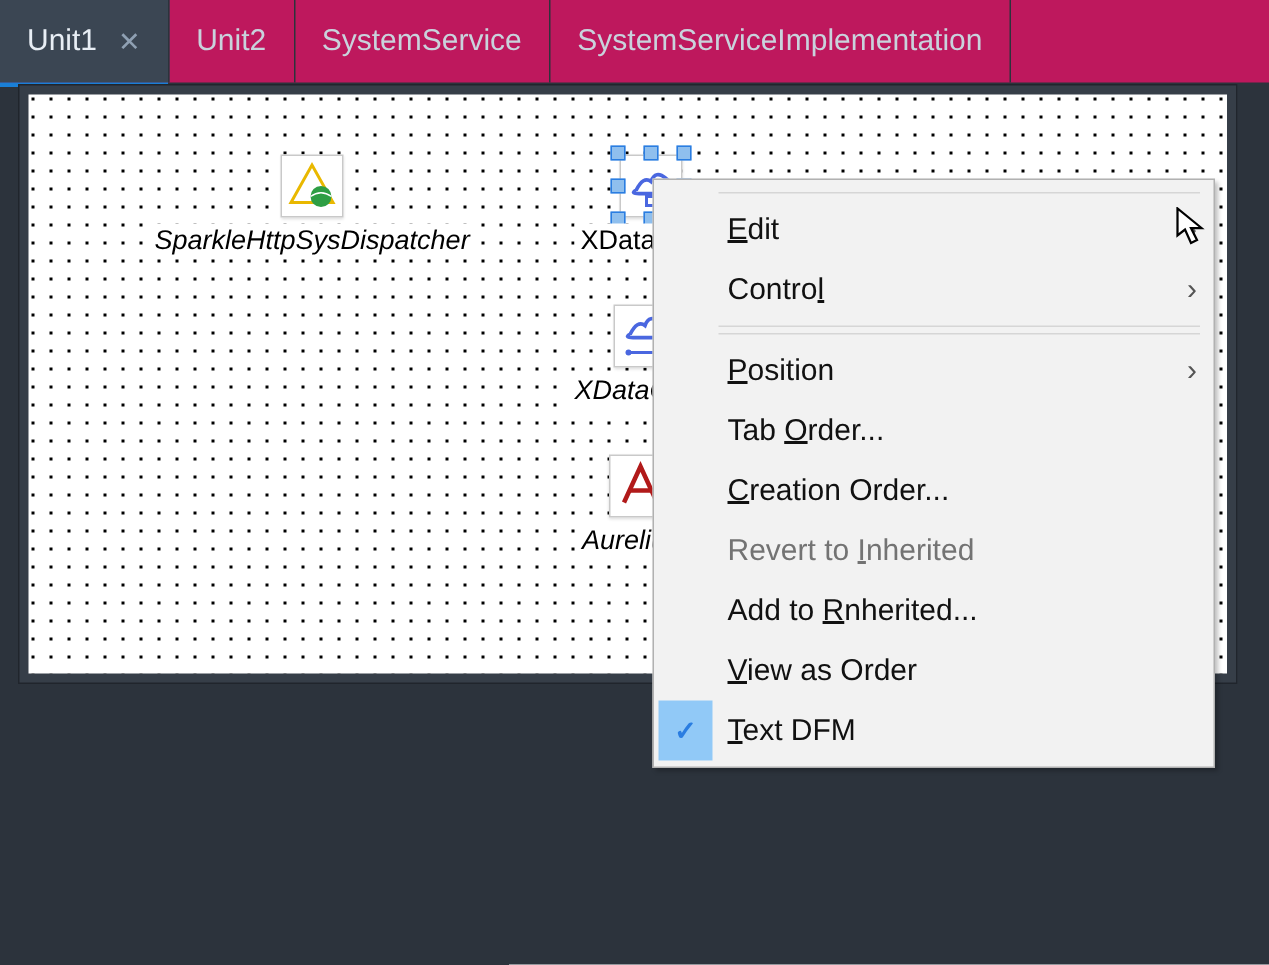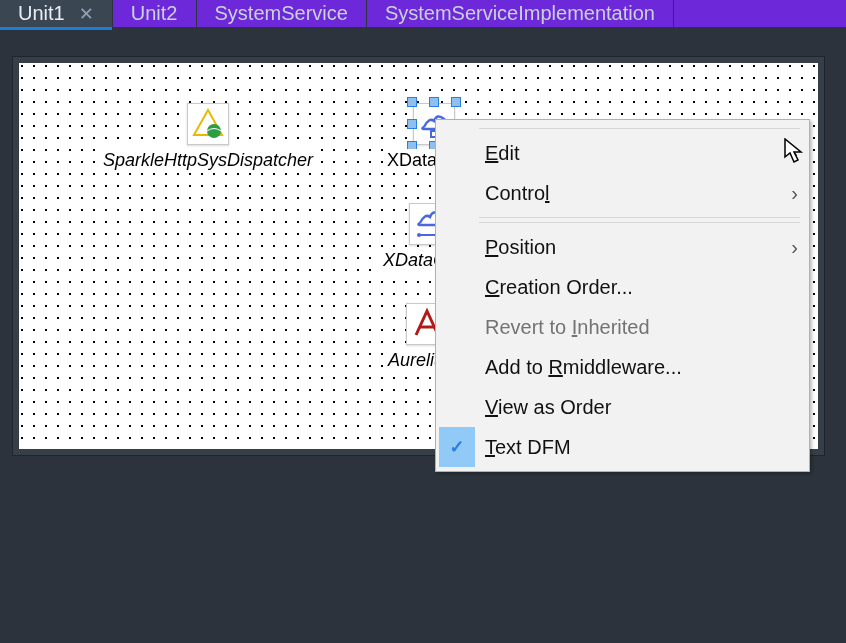--- a/index.html
+++ b/index.html
@@ -5,22 +5,22 @@
     * { margin: 0; padding: 0; box-sizing: border-box; }
     body {
       font-family: "Segoe UI", Tahoma, sans-serif;
       background: #2c333c;
       width: 846px;
       height: 643px;
       overflow: hidden;
       position: relative;
     }
     .tab-bar {
-      height: 27px;
-      background: #6d28d9;
+      height: 55px;
+      background: #be185d;
       display: flex;
       align-items: stretch;
     }
     .tab {
       display: flex;
       align-items: center;
       padding: 0 18px 0 18px;
       color: #c9d2dc;
       font-size: 20px;
       border-right: 1px solid #2c333c;
@@ -242,27 +242,30 @@
     <span><span>Contro</span><span class="mn-accel">l</span></span>
     <span class="menu-arrow">›</span>
   </div>
   <div class="menu-sep"></div>
   <div class="menu-sep"></div>
   <div class="menu-item">
     <span><span class="mn-accel">P</span><span>osition</span></span>
     <span class="menu-arrow">›</span>
   </div>
   <div class="menu-item">
+    <span><span>Tab </span><span class="mn-accel">O</span><span>rder...</span></span>
+  </div>
+  <div class="menu-item">
     <span><span class="mn-accel">C</span><span>reation Order...</span></span>
   </div>
   <div class="menu-item disabled">
     <span><span>Revert to </span><span class="mn-accel">I</span><span>nherited</span></span>
   </div>
   <div class="menu-item">
-    <span><span>Add to </span><span class="mn-accel">R</span><span>middleware...</span></span>
+    <span><span>Add to </span><span class="mn-accel">R</span><span>nherited...</span></span>
   </div>
   <div class="menu-item">
     <span><span class="mn-accel">V</span><span>iew as Order</span></span>
   </div>
   <div class="menu-item">
     <span class="menu-check" style="background:#91c9f7;">✓</span>
     <span><span class="mn-accel">T</span><span>ext DFM</span></span>
   </div>
 </div>
 

